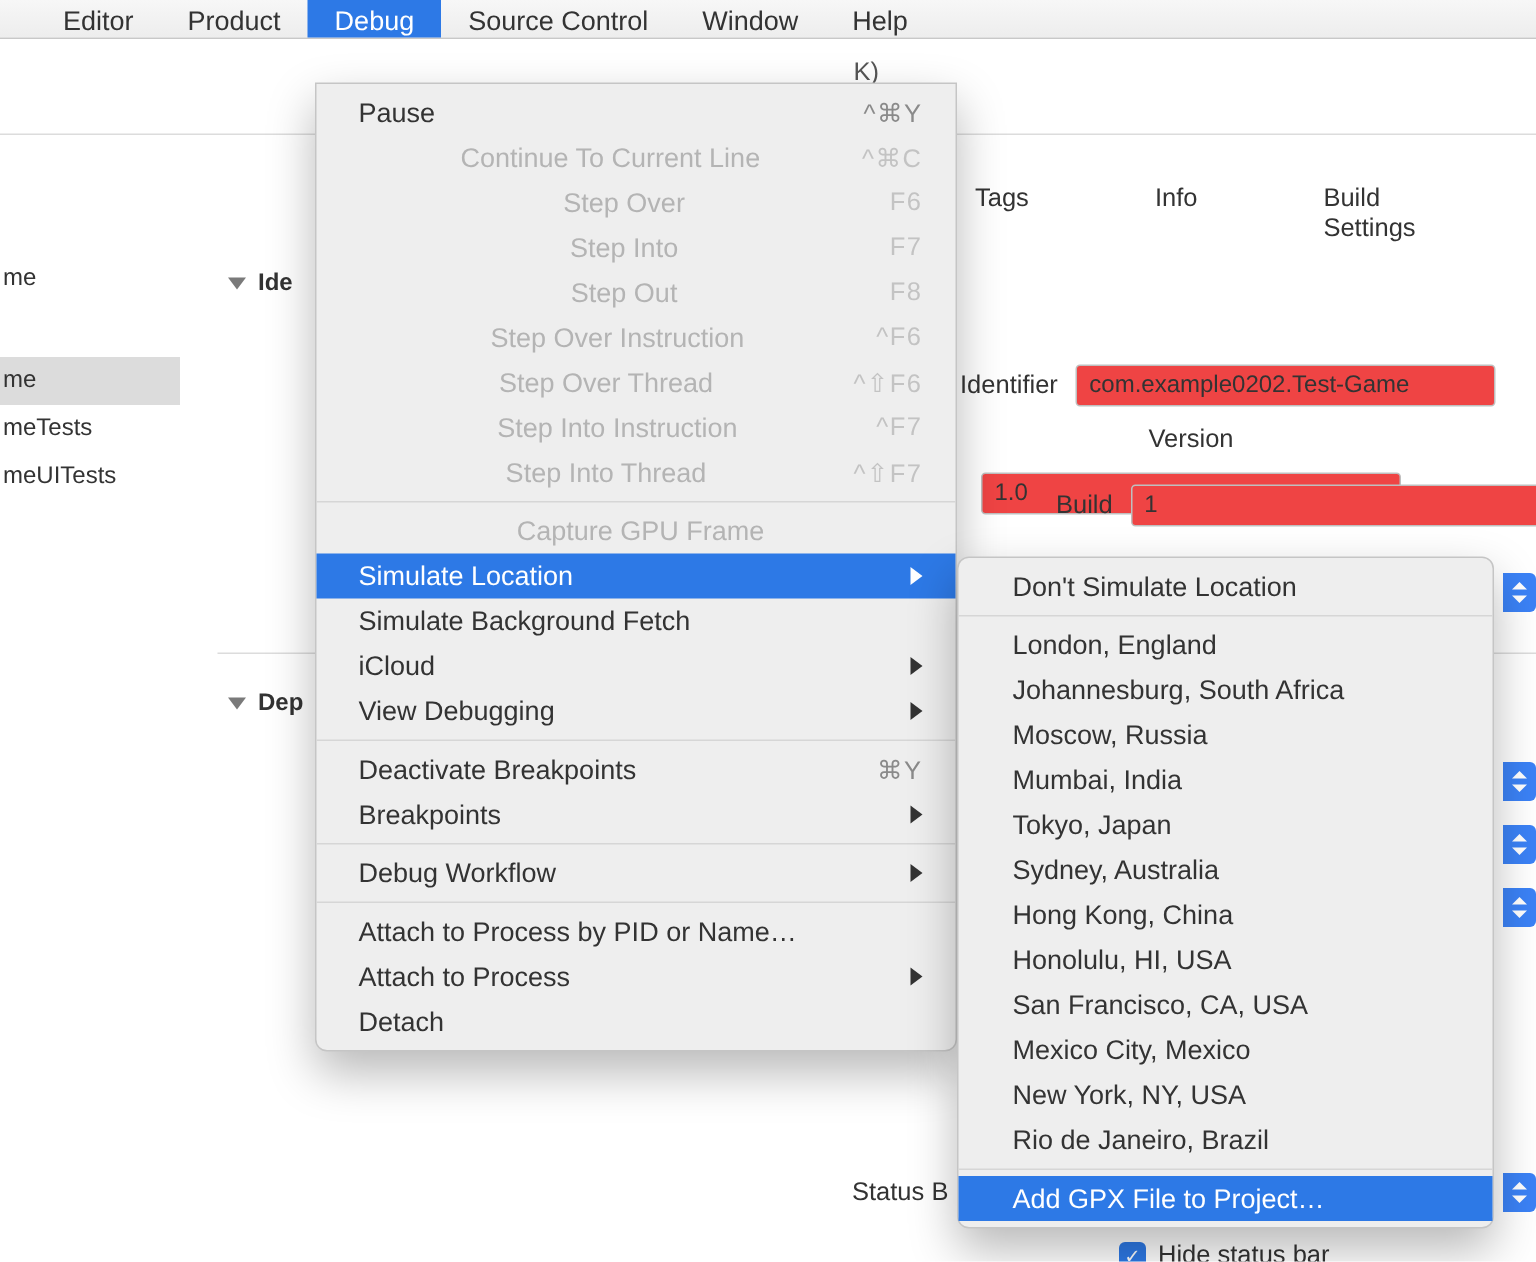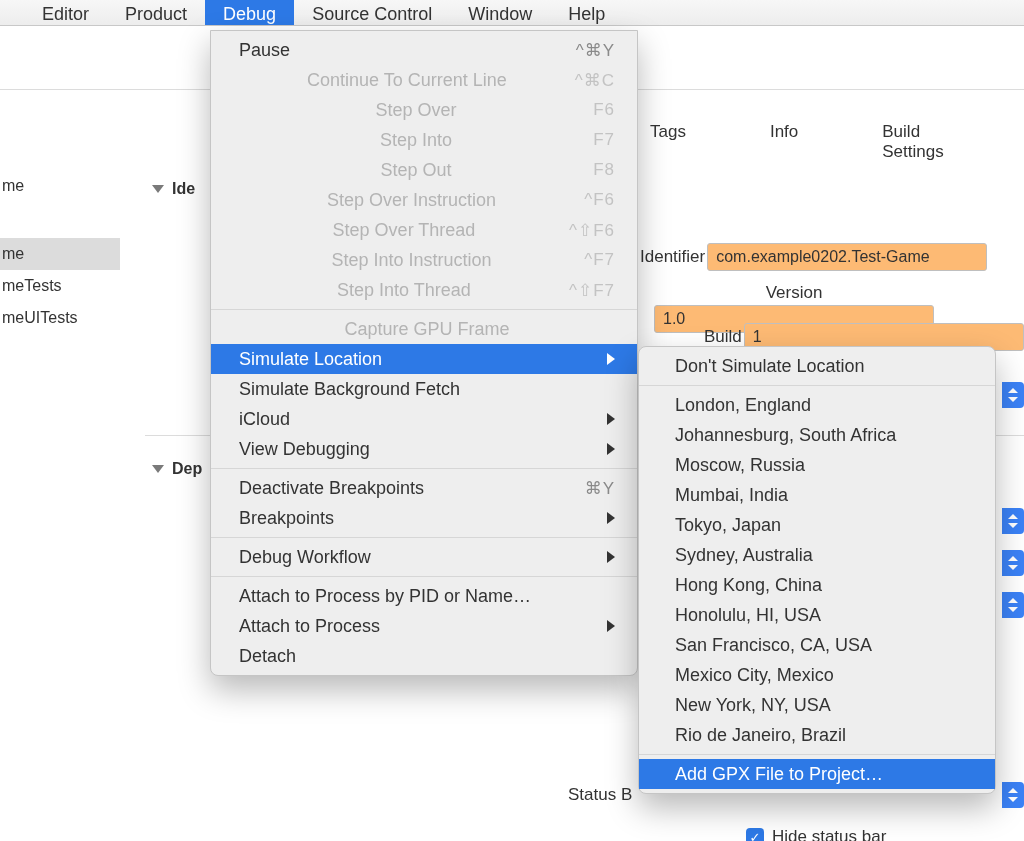--- a/index.html
+++ b/index.html
@@ -95,28 +95,28 @@
   .section-underline-1 {
     position: absolute;
     left: 145px; right: 0; top: 405px;
     border-top: 1px solid #dcdcdc;
   }
 
   .form-row {
     position: absolute;
     display: flex;
     align-items: center;
-    gap: 2px;
+    gap: 12px;
     font-size: 17px;
   }
   .form-label { color: #333; text-align: right; }
   .form-input {
     border: 1px solid #bfbfbf;
     border-radius: 3px;
-    background: #fdba74;
+    background: #ef4444;
     padding: 4px 8px;
     font-size: 16px;
     color: #333;
     min-width: 280px;
   }
 
   .status-row {
     position: absolute;
     left: 568px; top: 755px;
     font-size: 17px;
@@ -167,20 +167,21 @@
   
   .menu-panel {
     position: absolute;
     background: #eeeeee;
     border: 1px solid #c5c5c5;
     border-radius: 0 0 8px 8px;
     box-shadow: 0 14px 32px rgba(0,0,0,0.28);
     font-size: 18px;
     color: #333;
     padding: 4px 0;
+    margin-top: 25px;
   }
   .debug-panel {
     left: 210px;
     top: 30px;
     width: 428px;
   }
   .menu-row {
     display: flex;
     align-items: center;
     justify-content: space-between;

